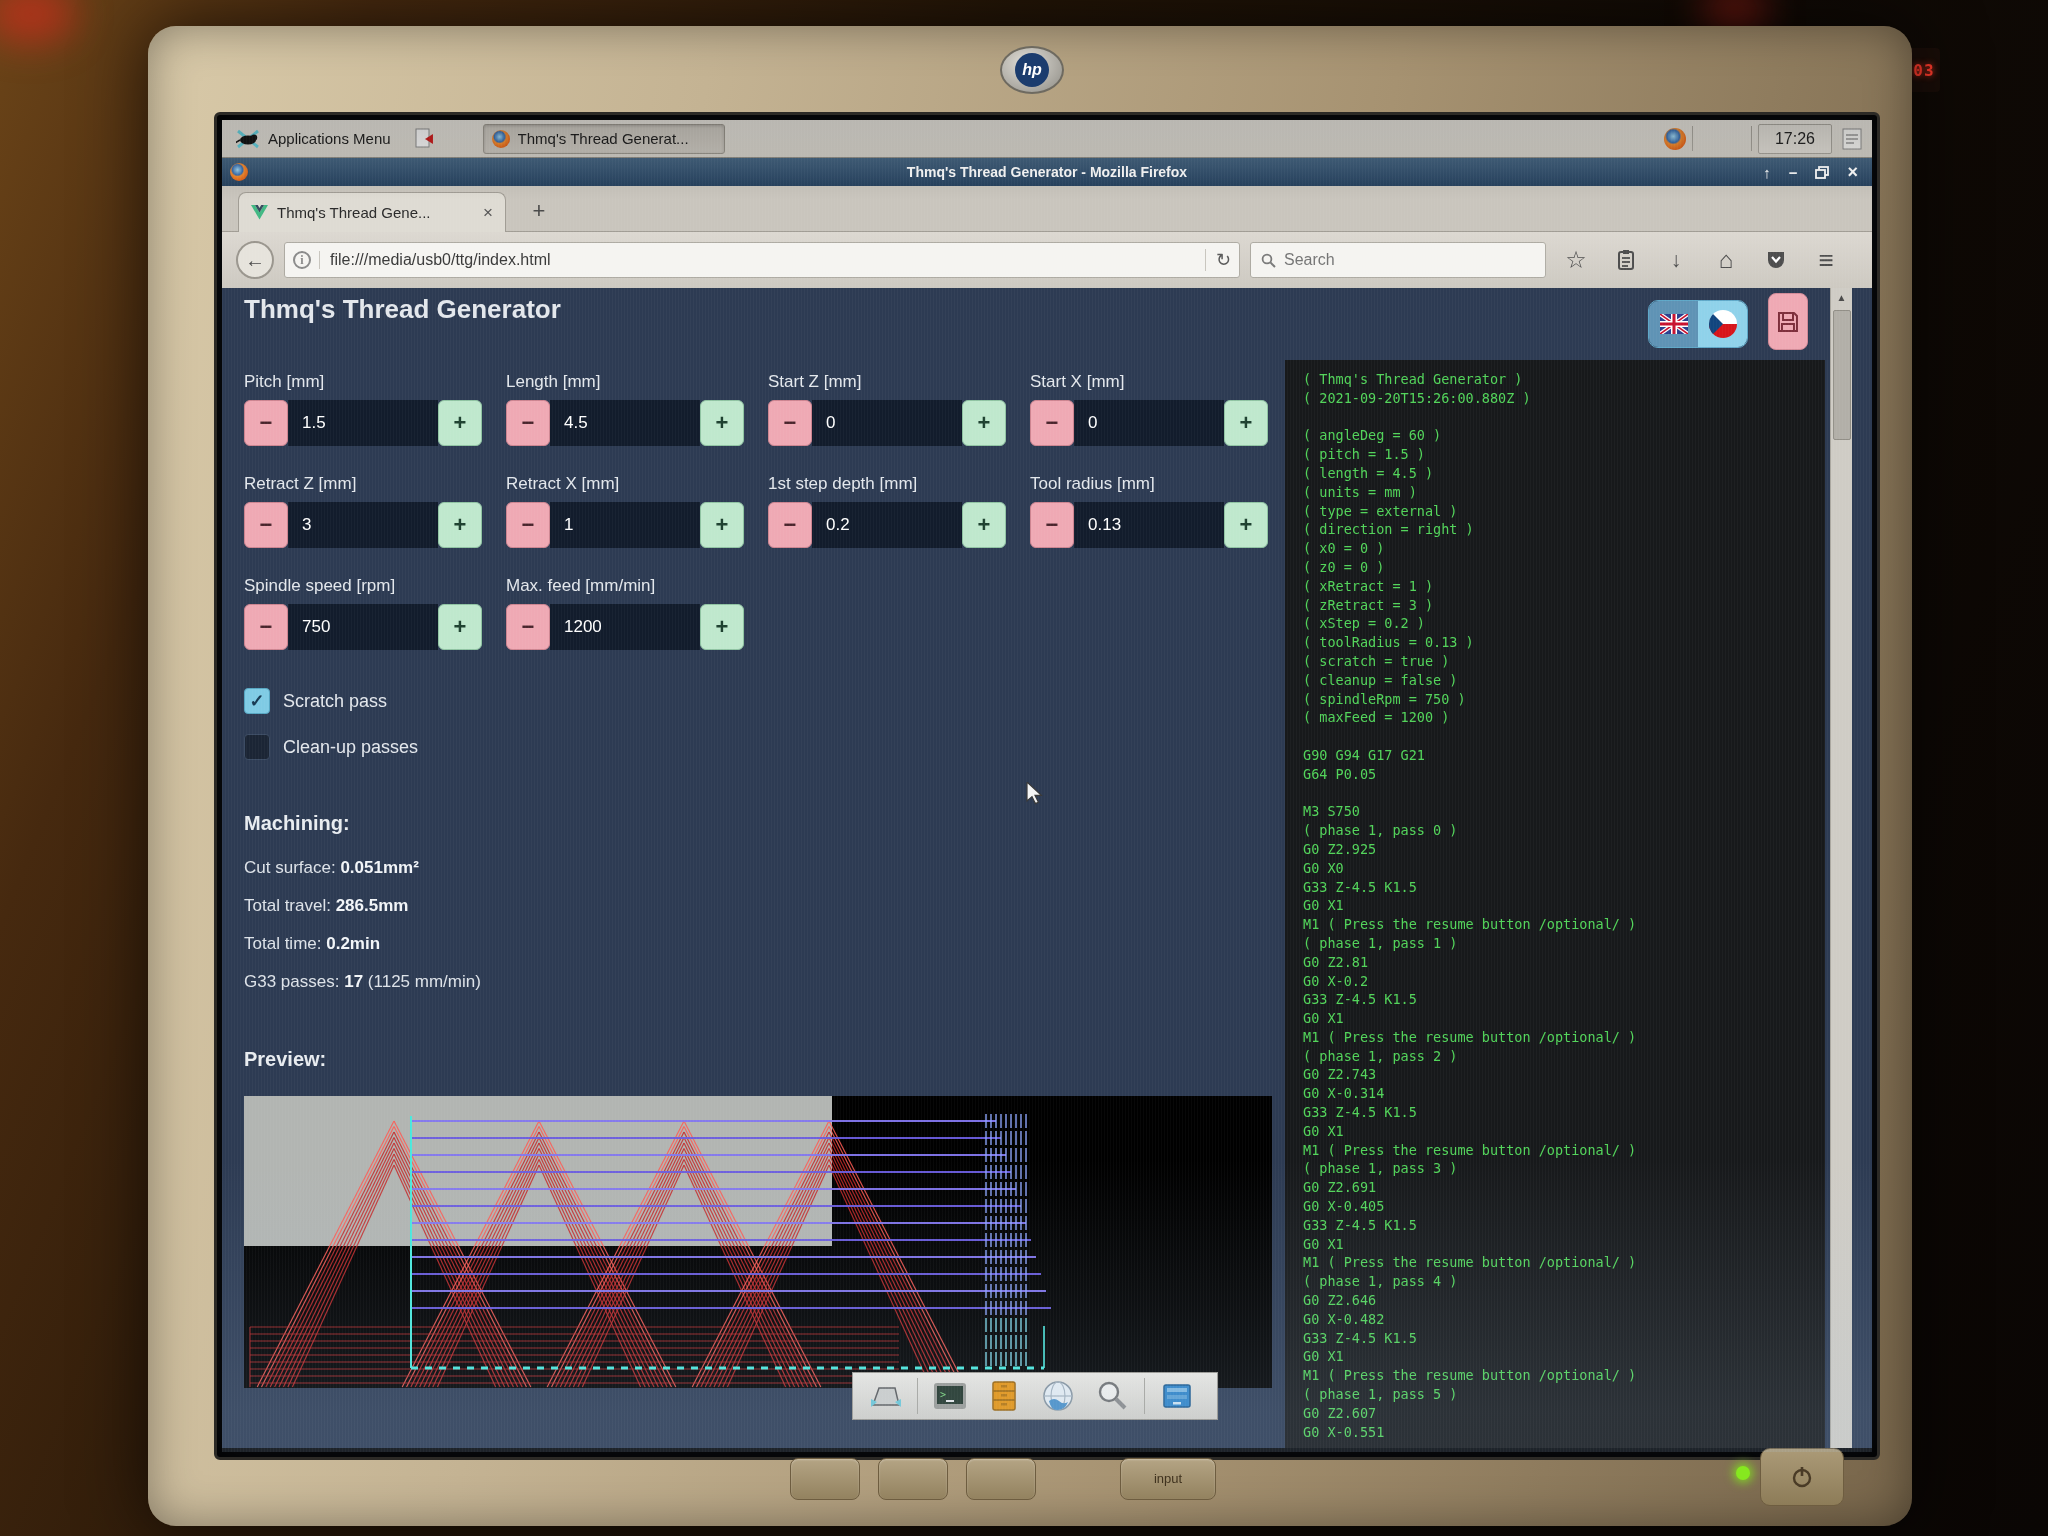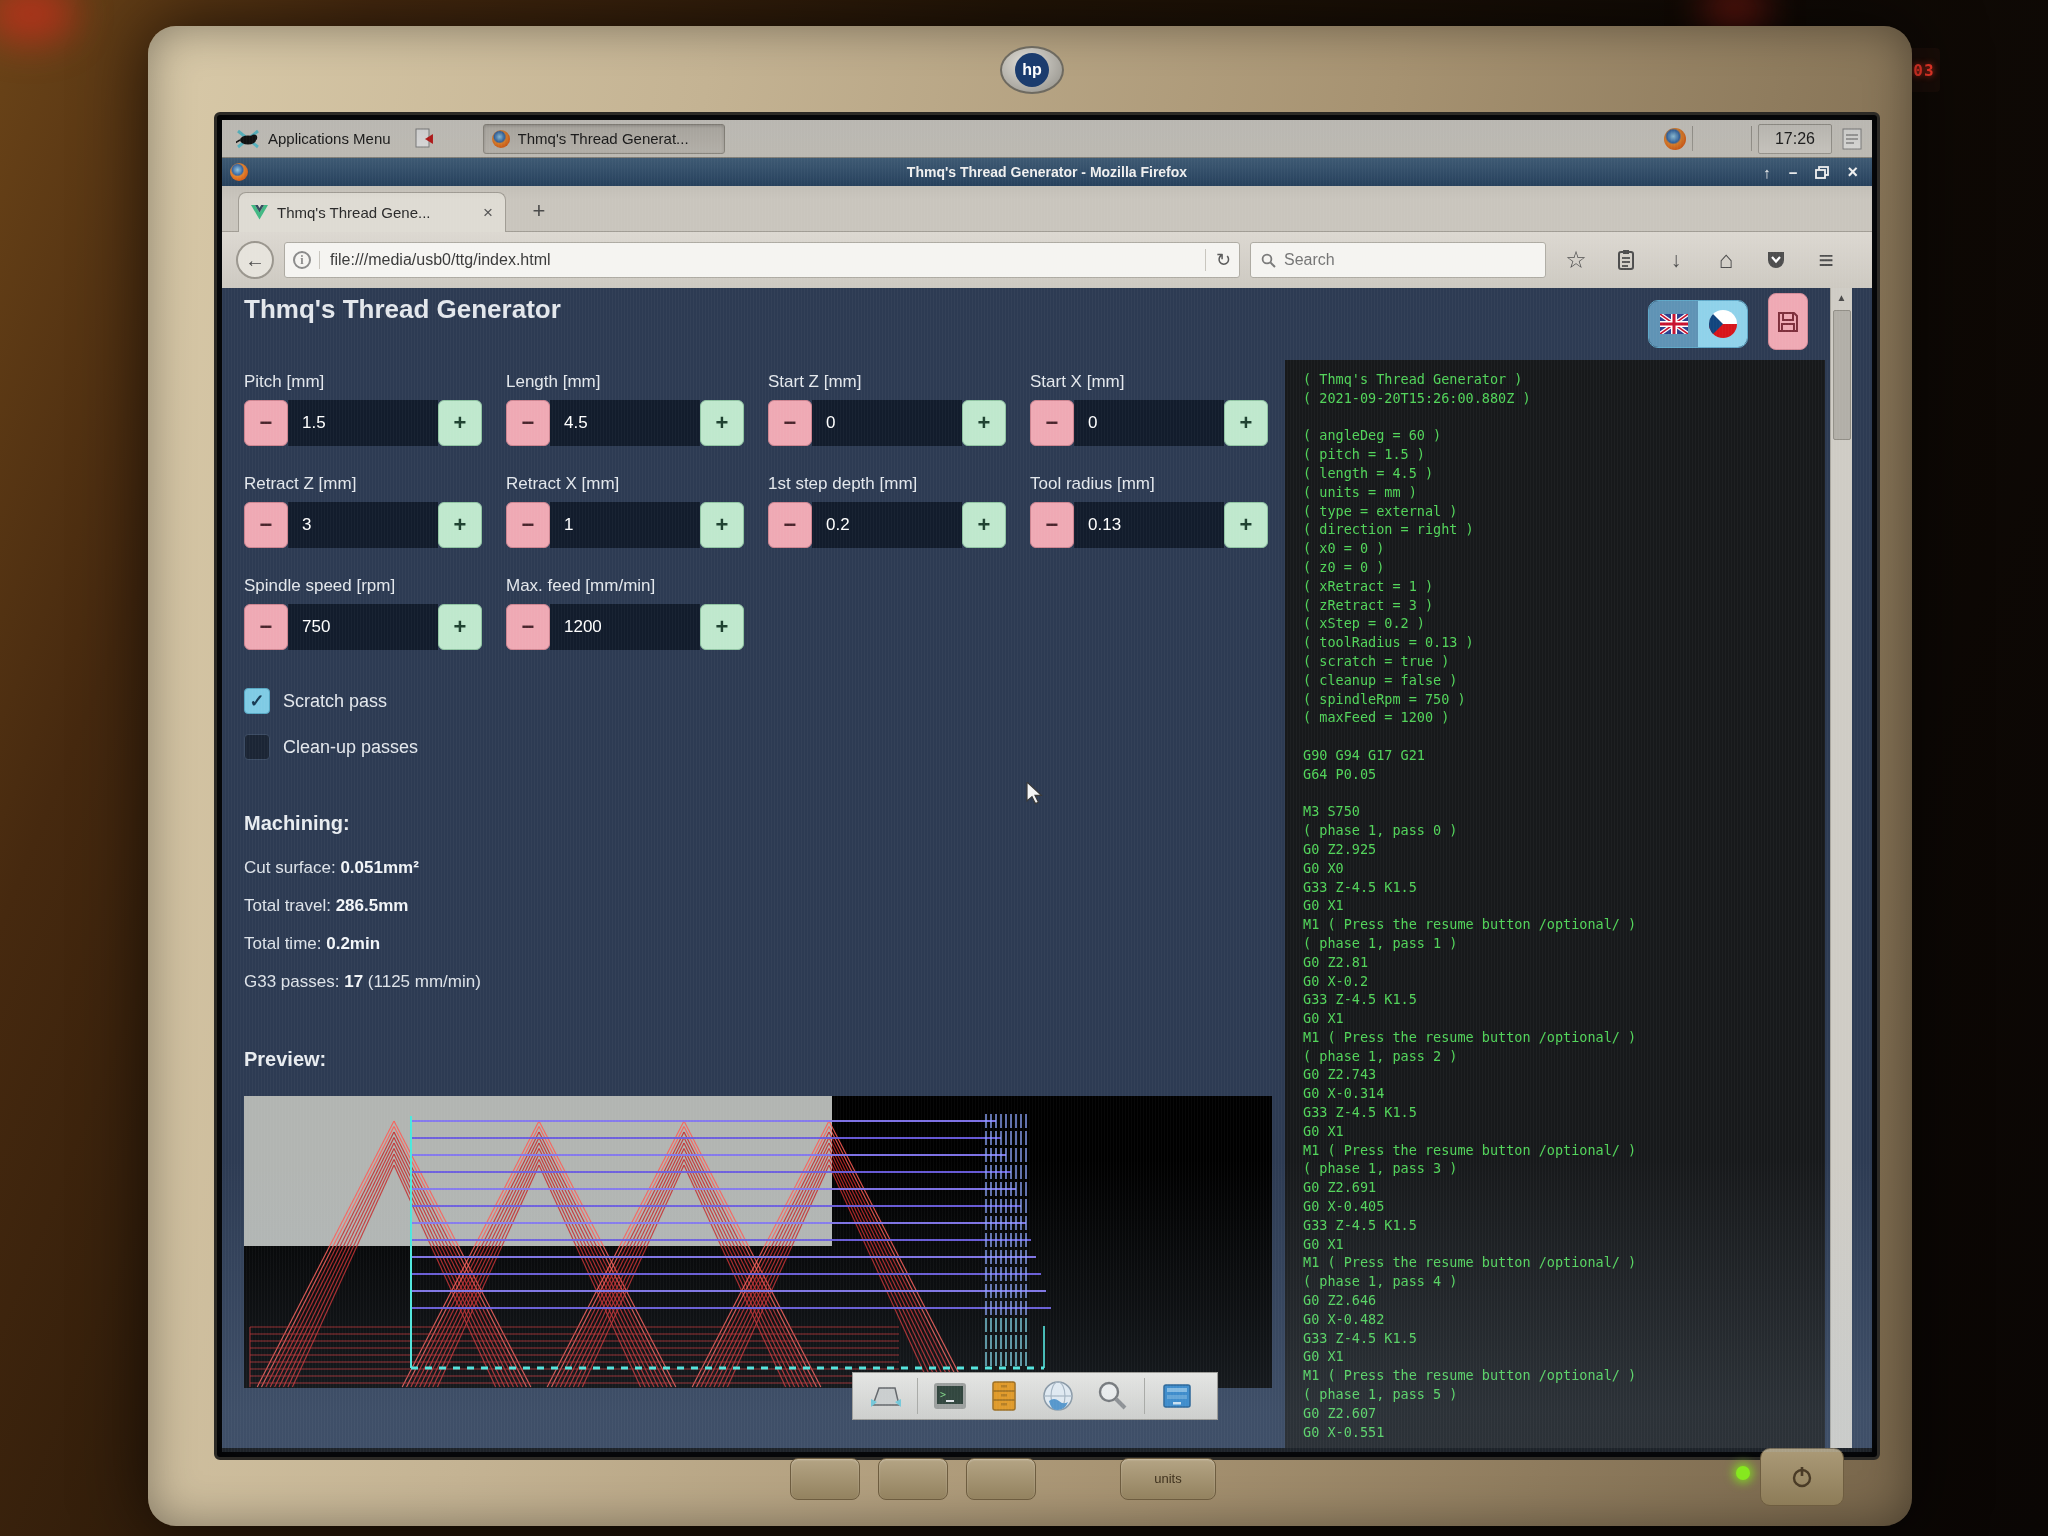--- a/index.html
+++ b/index.html
@@ -20,21 +20,21 @@
   }
   .screen-cavity {
     position:absolute; left:214px; top:112px; width:1666px; height:1348px;
     background:#0a0c10; border:3px solid #2c2a26; border-radius:6px;
     box-shadow:inset 0 0 34px #000;
   }
   .hp-logo { position:absolute; left:1000px; top:46px; width:64px; height:48px;
     background:radial-gradient(ellipse at 40% 35%, #e2dfd8, #8d8b84);
     border:2px solid #6e6a60; border-radius:50%; display:flex; align-items:center; justify-content:center; }
   .hp-logo .hp-inner { width:34px; height:34px; border-radius:50%; background:#1b3c6e;
-    color:#fff; font-weight:bold; font-size:16px;
+    color:#fff; font-style:italic; font-weight:bold; font-size:16px;
     display:flex; align-items:center; justify-content:center; }
   .led-clock { position:absolute; left:1876px; top:48px; width:64px; height:44px; background:#190d08;
     border-radius:4px; color:#ff3b2c; font-family:"DejaVu Sans Mono",monospace; font-size:16px; font-weight:bold;
     display:flex; align-items:center; justify-content:center; letter-spacing:1px;
     text-shadow:0 0 6px rgba(255,60,40,.9); }
   .monitor-btn { position:absolute; top:1458px; height:42px; border-radius:8px;
     background:linear-gradient(180deg,#b4a484,#93825f); border:1px solid #6e5d40;
     box-shadow:inset 0 1px 2px rgba(255,255,255,.3); }
   .monitor-btn .lbl { width:100%; text-align:center; font-size:13px; color:#40331f; line-height:40px; }
   .power-led { position:absolute; left:1736px; top:1466px; width:14px; height:14px; border-radius:50%;
@@ -165,21 +165,21 @@
 
 <div class="monitor-frame"></div>
 <div class="hp-logo">
     <div class="hp-inner">hp</div>
   </div>
 <div class="screen-cavity"></div>
 <div class="monitor-btn" style="left:790px; width:70px;"></div>
 <div class="monitor-btn" style="left:878px; width:70px;"></div>
 <div class="monitor-btn" style="left:966px; width:70px;"></div>
 <div class="monitor-btn" style="left:1120px; width:96px;">
-  <div class="lbl">units</div>
+  <div class="lbl">input</div>
 </div>
 <div class="power-led"></div>
 <div class="power-btn">
   <svg width="26" height="26" viewBox="0 0 26 26">
     <circle cx="13" cy="14" r="8" fill="none" stroke="#4a3b26" stroke-width="2.4"></circle>
     <line x1="13" y1="3" x2="13" y2="12" stroke="#4a3b26" stroke-width="2.6"></line>
   </svg>
 </div>
 
 <div class="taskbar">

